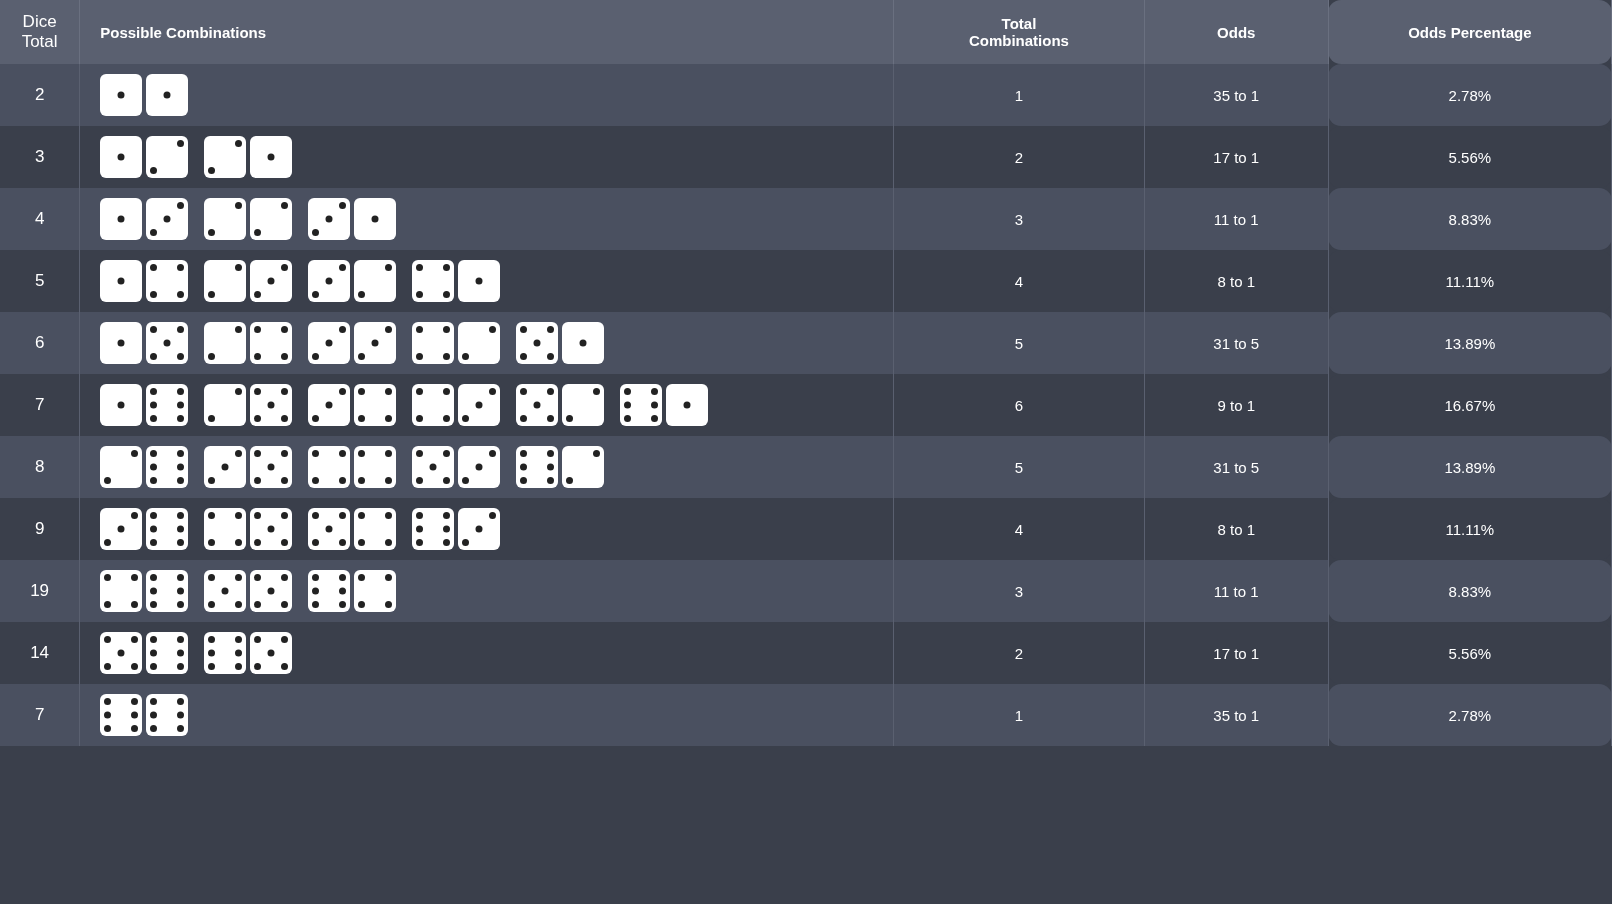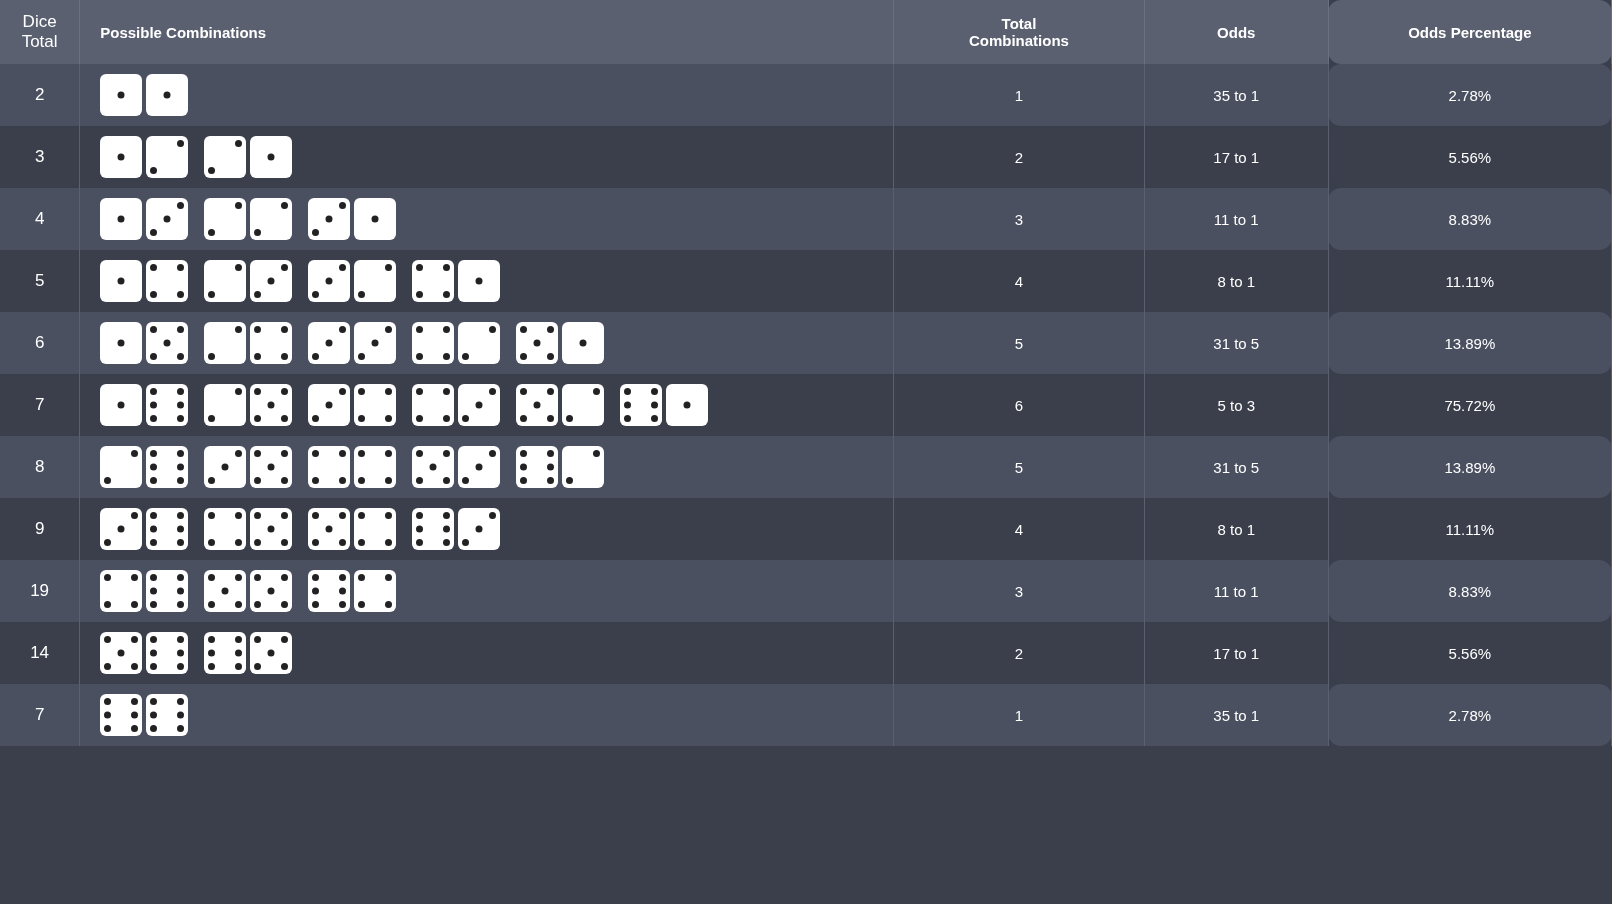--- a/index.html
+++ b/index.html
@@ -392,22 +392,22 @@
                 <div class="dot p-mr"></div>
                 <div class="dot p-br"></div>
               </div>
               <div class="die">
                 <div class="dot p-mc"></div>
               </div>
             </div>
           </div>
         </td>
         <td class="total-col">6</td>
-        <td class="odds-col">5 to 3</td>
-        <td class="odds-pct-col">75.72%</td>
+        <td class="odds-col">9 to 1</td>
+        <td class="odds-pct-col">16.67%</td>
       </tr>
       <tr>
         <td class="dice-total-col">8</td>
         <td class="combinations-col">
           <div class="combinations-cell">
             <div class="dice-pair">
               <div class="die">
                 <div class="dot p-tr"></div>
                 <div class="dot p-bl"></div>
               </div>

